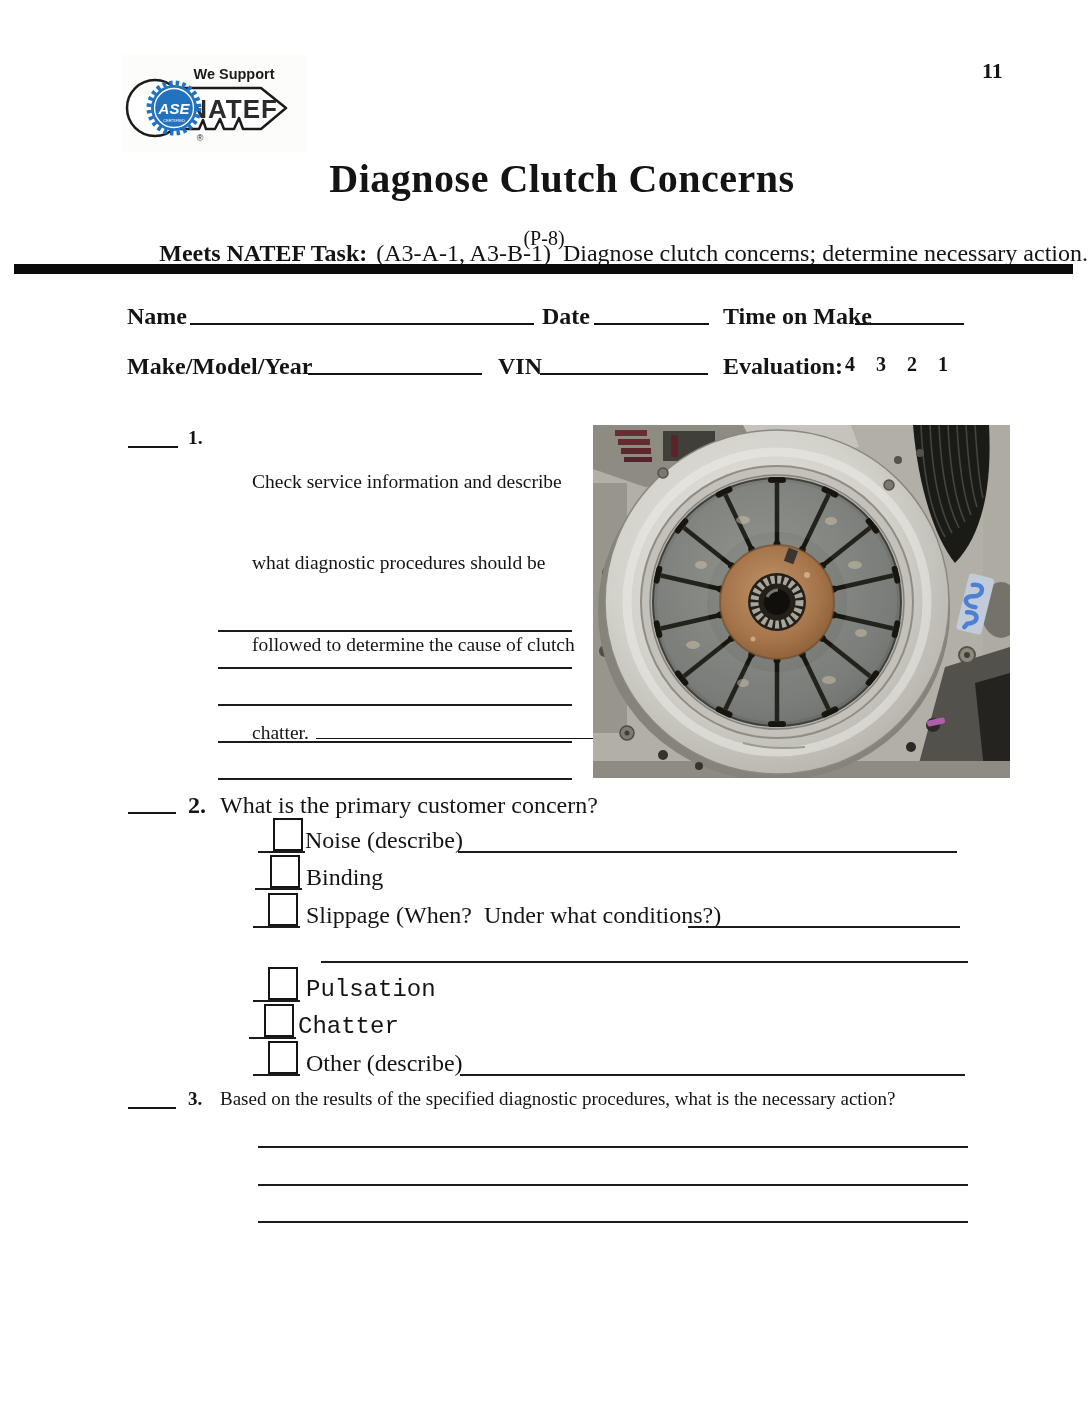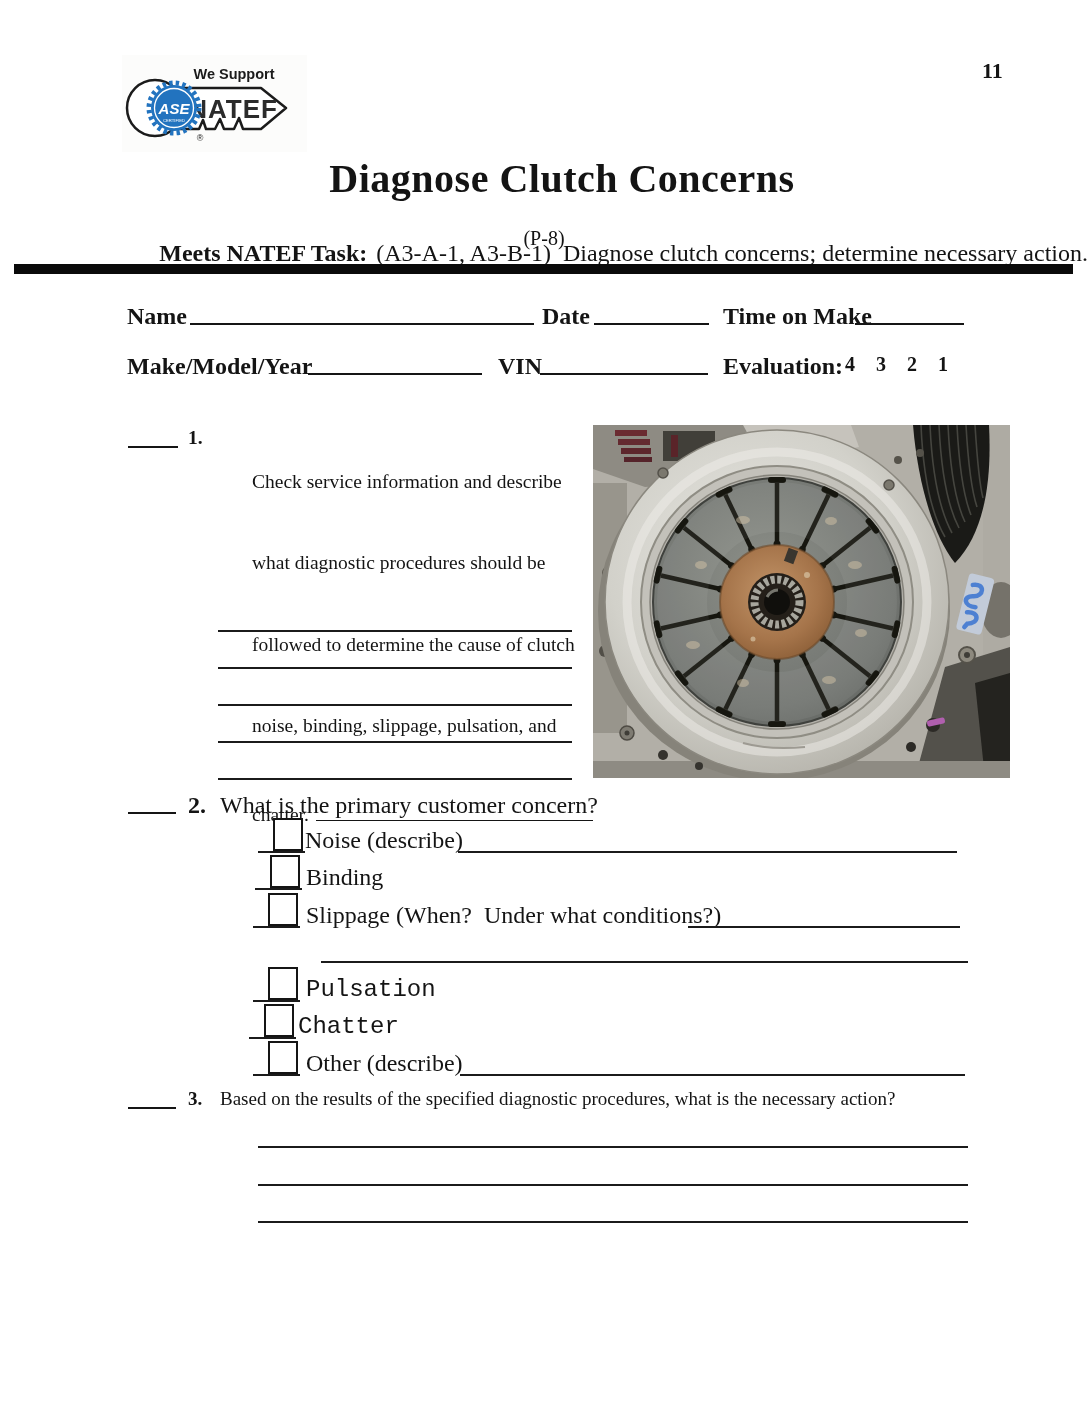--- a/index.html
+++ b/index.html
@@ -68,21 +68,20 @@
     <span>2</span>
     <span>1</span>
   </div>
 
   <div class="uline" style="left:128px;top:446px;width:50px;"></div>
   <div class="abs t19 b" style="left:188px;top:427px;">1.</div>
   <div class="abs t19" style="left:220px;top:427px;width:370px;margin-left:32px;">
     <div class="q1line">Check service information and describe</div>
     <div class="q1line">what diagnostic procedures should be</div>
     <div class="q1line">followed to determine the cause of clutch</div>
-    <div class="q1line">noise, binding, slippage, pulsation, and</div>
     <div class="q1line"><span>chatter.</span><span class="iblank"></span></div>
   </div>
   <div class="line" style="left:218px;top:630px;width:354px;"></div>
   <div class="line" style="left:218px;top:667px;width:354px;"></div>
   <div class="line" style="left:218px;top:704px;width:354px;"></div>
   <div class="line" style="left:218px;top:741px;width:354px;"></div>
   <div class="line" style="left:218px;top:778px;width:354px;"></div>
 
   <div class="abs" style="left:593px;top:425px;width:417px;height:353px;">
     <svg viewBox="0 0 417 353" width="417" height="353">

